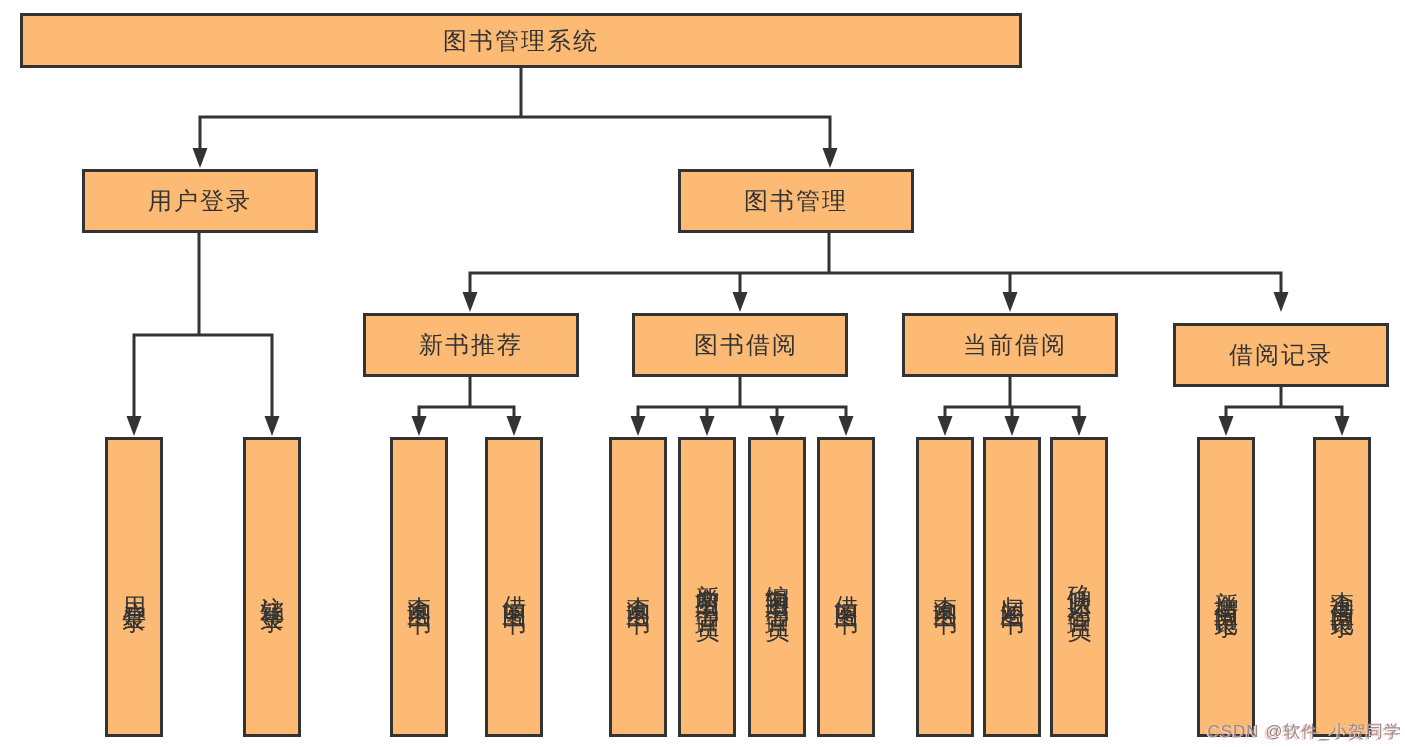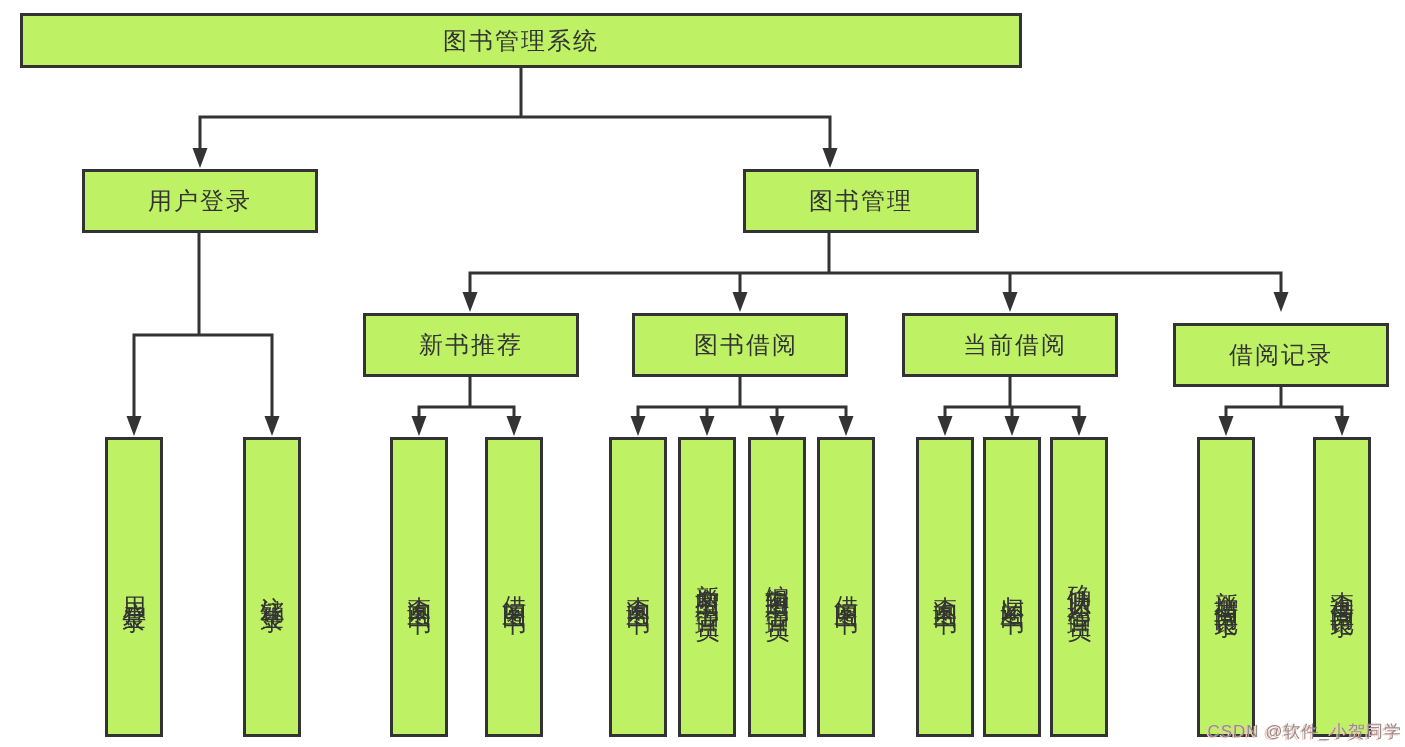--- a/index.html
+++ b/index.html
@@ -14,21 +14,21 @@
   .lines-layer {
     position: absolute;
     left: 0; top: 0;
     width: 1405px; height: 747px;
     pointer-events: none;
   }
   .box {
     position: absolute;
     box-sizing: border-box;
     border: 3px solid #333333;
-    background: #bef264;
+    background: #fdba74;
     display: flex;
     align-items: center;
     justify-content: center;
     color: #333333;
   }
   .h-label {
     font-size: 24px;
     letter-spacing: 2px;
     white-space: nowrap;
   }
@@ -36,21 +36,21 @@
     writing-mode: vertical-rl;
     text-orientation: mixed;
     font-size: 24px;
     letter-spacing: 5px;
     line-height: 1.1;
     white-space: nowrap;
   }
   
   .n-root    { left: 20px;   top: 13px;  width: 1002px; height: 55px; }
   .n-user    { left: 82px;   top: 169px; width: 236px;  height: 64px; }
-  .n-mgmt    { left: 743px;  top: 169px; width: 236px;  height: 64px; }
+  .n-mgmt    { left: 678px;  top: 169px; width: 236px;  height: 64px; }
   .n-rec     { left: 363px;  top: 313px; width: 216px;  height: 64px; text-align: center; }
   .n-borrow  { left: 632px;  top: 313px; width: 216px;  height: 64px; padding-left: 12px; }
   .n-current { left: 902px;  top: 313px; width: 216px;  height: 64px; padding-left: 10px; }
   .n-record  { left: 1173px; top: 313px; width: 216px;  height: 64px; margin-top: 10px; }
   .leaf { top: 437px; width: 58px; height: 300px; }
   .l1  { left: 105px; }
   .l2  { left: 243px; }
   .l3  { left: 390px; }
   .l4  { left: 485px; }
   .l5  { left: 609px; }

